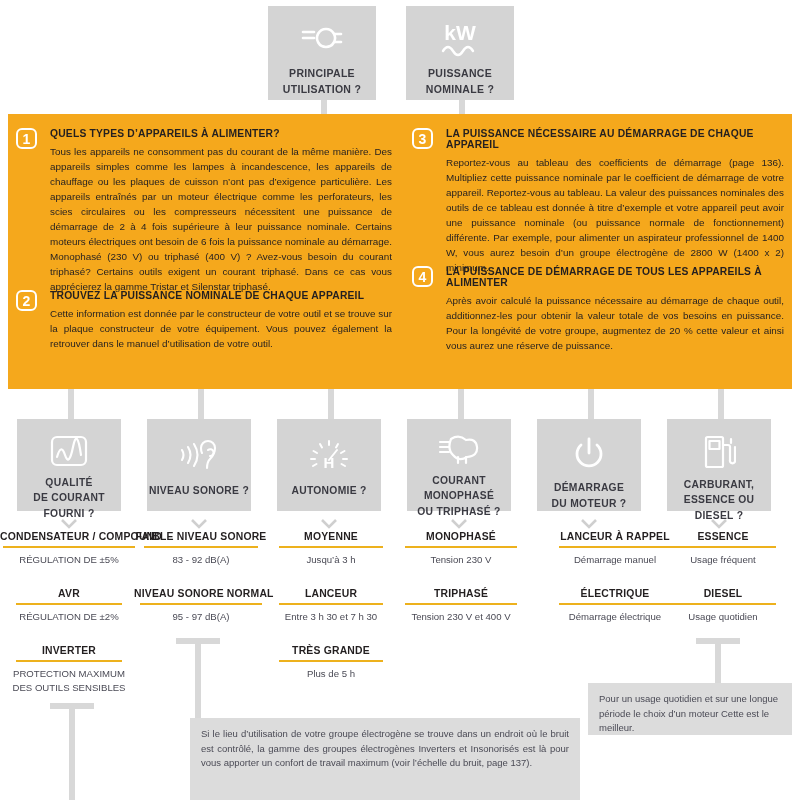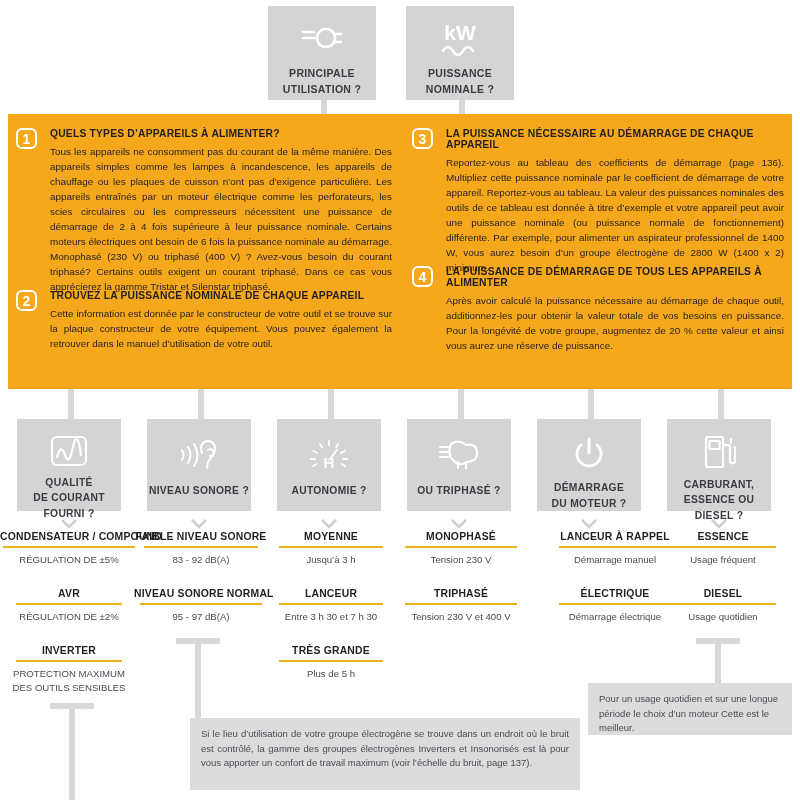--- a/index.html
+++ b/index.html
@@ -227,20 +227,21 @@
           <path d="M13 9 H4"></path>
             <path d="M13 14 H4"></path>
             <path d="M13 19 H4"></path>
           <path d="M15 6 q8,-5 15,1 q10,-2 11,7 q1,9 -10,10 q-8,5 -14,-2 q-6,-6 -2,-16 Z"></path>
           <path d="M22 24 v6"></path>
             <path d="M30 24 v6"></path>
         </g>
       </svg>
     </span>
     <div class="mb-label">
+      <div>COURANT MONOPHASÉ</div>
       <div>OU TRIPHASÉ ?</div>
     </div>
   </div>
 
   <div class="midbox" style="left:537px; top:419px; width:104px; height:92px;">
     <span class="mb-icon">
       <svg width="36" height="36" viewBox="0 0 36 36">
         <g fill="none" stroke="#ffffff" stroke-width="2.8" stroke-linecap="round">
           <path d="M10 9 a12,12 0 1,0 16,0"></path>
           <path d="M18 3 V17"></path>
@@ -391,16 +392,16 @@
 
   <div class="tconn-h" style="left:50px; top:703px; width:44px;"></div>
   <div class="tconn-v" style="left:69px; top:703px; height:97px;"></div>
 
   <div class="tconn-h" style="left:176px; top:638px; width:44px;"></div>
   <div class="tconn-v" style="left:195px; top:638px; height:80px;"></div>
 
   <div class="tconn-h" style="left:696px; top:638px; width:44px;"></div>
   <div class="tconn-v" style="left:715px; top:638px; height:45px;"></div>
 
-  <div class="note" style="left:190px; top:718px; width:390px; height:72px;">Si le lieu d’utilisation de votre groupe électrogène se trouve dans un endroit où le bruit est contrôlé, la gamme des groupes électrogènes Inverters et Insonorisés est là pour vous apporter un confort de travail maximum (voir l’échelle du bruit, page 137).</div>
+  <div class="note" style="left:190px; top:718px; width:390px; height:82px;">Si le lieu d’utilisation de votre groupe électrogène se trouve dans un endroit où le bruit est contrôlé, la gamme des groupes électrogènes Inverters et Insonorisés est là pour vous apporter un confort de travail maximum (voir l’échelle du bruit, page 137).</div>
   <div class="note" style="left:588px; top:683px; width:204px; height:52px; text-align:left;">Pour un usage quotidien et sur une longue période le choix d’un moteur Cette est le meilleur.</div>
 
 </div>
 
 </body></html>

